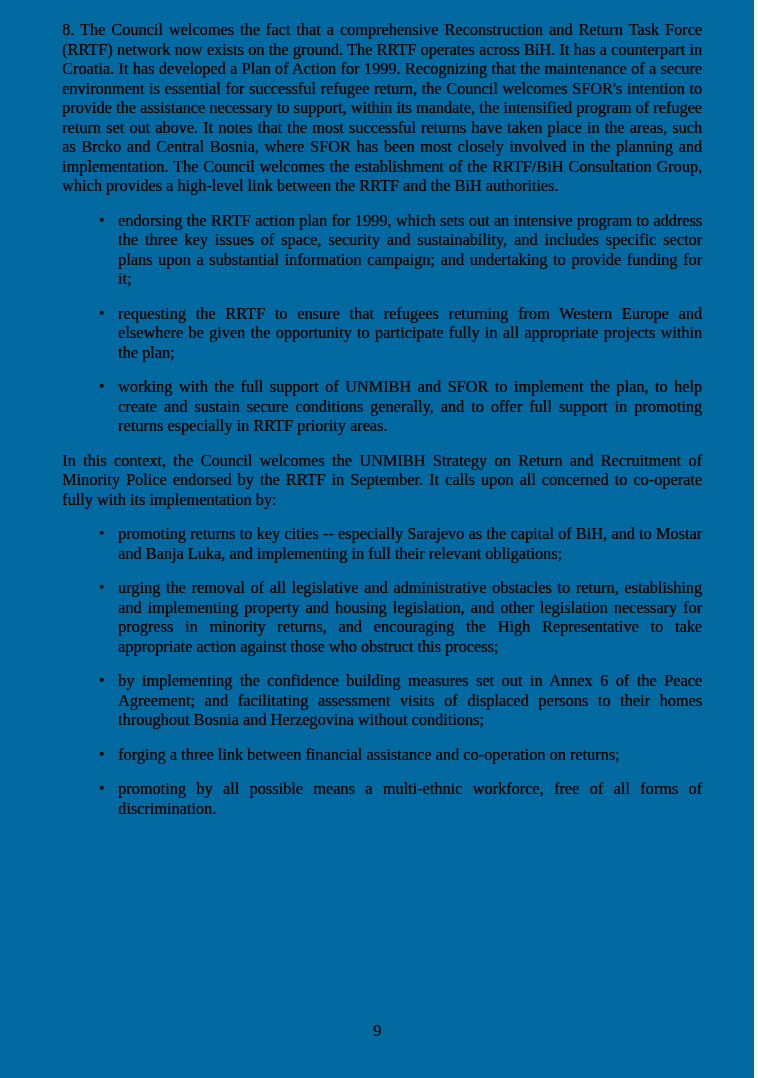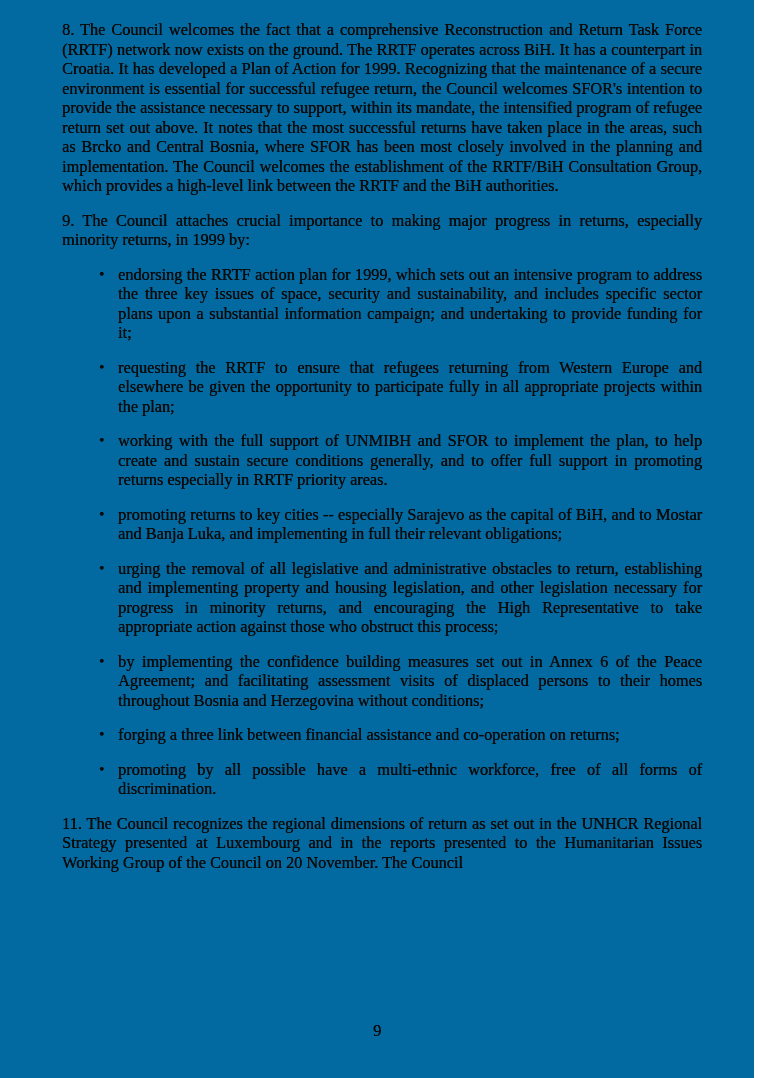--- a/index.html
+++ b/index.html
@@ -57,59 +57,58 @@
   }
 </style>
 </head>
 <body>
 
 <div class="sheet">
   <div class="content">
 
     <p class="doc-para">8. The Council welcomes the fact that a comprehensive Reconstruction and Return Task Force (RRTF) network now exists on the ground. The RRTF operates across BiH. It has a counterpart in Croatia. It has developed a Plan of Action for 1999. Recognizing that the maintenance of a secure environment is essential for successful refugee return, the Council welcomes SFOR's intention to provide the assistance necessary to support, within its mandate, the intensified program of refugee return set out above. It notes that the most successful returns have taken place in the areas, such as Brcko and Central Bosnia, where SFOR has been most closely involved in the planning and implementation. The Council welcomes the establishment of the RRTF/BiH Consultation Group, which provides a high-level link between the RRTF and the BiH authorities.</p>
 
-    <p class="doc-para">9. The Council attaches crucial importance to making major progress in returns, especially minority returns, in 1999 by:</p>
 
     <div class="bullet-list">
       <div class="bullet-item">
         <span class="bullet-marker">•</span>
         <span class="bullet-text">endorsing the RRTF action plan for 1999, which sets out an intensive program to address the three key issues of space, security and sustainability, and includes specific sector plans upon a substantial information campaign; and undertaking to provide funding for it;</span>
       </div>
       <div class="bullet-item">
         <span class="bullet-marker">•</span>
         <span class="bullet-text">requesting the RRTF to ensure that refugees returning from Western Europe and elsewhere be given the opportunity to participate fully in all appropriate projects within the plan;</span>
       </div>
       <div class="bullet-item">
         <span class="bullet-marker">•</span>
         <span class="bullet-text">working with the full support of UNMIBH and SFOR to implement the plan, to help create and sustain secure conditions generally, and to offer full support in promoting returns especially in RRTF priority areas.</span>
       </div>
     </div>
 
+    <p class="doc-para">In this context, the Council welcomes the UNMIBH Strategy on Return and Recruitment of Minority Police endorsed by the RRTF in September. It calls upon all concerned to co-operate fully with its implementation by:</p>
 
     <div class="bullet-list">
       <div class="bullet-item">
         <span class="bullet-marker">•</span>
         <span class="bullet-text">promoting returns to key cities -- especially Sarajevo as the capital of BiH, and to Mostar and Banja Luka, and implementing in full their relevant obligations;</span>
       </div>
       <div class="bullet-item">
         <span class="bullet-marker">•</span>
         <span class="bullet-text">urging the removal of all legislative and administrative obstacles to return, establishing and implementing property and housing legislation, and other legislation necessary for progress in minority returns, and encouraging the High Representative to take appropriate action against those who obstruct this process;</span>
       </div>
       <div class="bullet-item">
         <span class="bullet-marker">•</span>
         <span class="bullet-text">by implementing the confidence building measures set out in Annex 6 of the Peace Agreement; and facilitating assessment visits of displaced persons to their homes throughout Bosnia and Herzegovina without conditions;</span>
       </div>
       <div class="bullet-item">
         <span class="bullet-marker">•</span>
         <span class="bullet-text">forging a three link between financial assistance and co-operation on returns;</span>
       </div>
       <div class="bullet-item">
         <span class="bullet-marker">•</span>
-        <span class="bullet-text">promoting by all possible have a multi-ethnic workforce, free of all forms of discrimination.</span>
+        <span class="bullet-text">promoting by all possible means a multi-ethnic workforce, free of all forms of discrimination.</span>
       </div>
     </div>
 
-    <p class="doc-para">11. The Council recognizes the regional dimensions of return as set out in the UNHCR Regional Strategy presented at Luxembourg and in the reports presented to the Humanitarian Issues Working Group of the Council on 20 November. The Council</p>
 
   </div>
 
   <div class="page-number">9</div>
 </div>
 
 </body></html>

